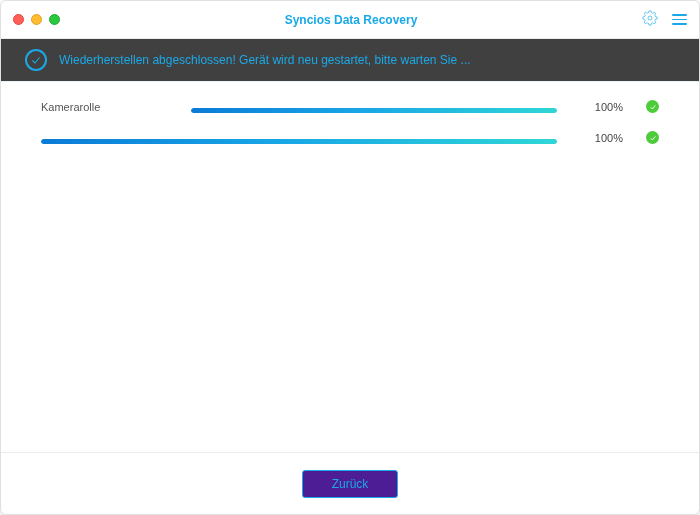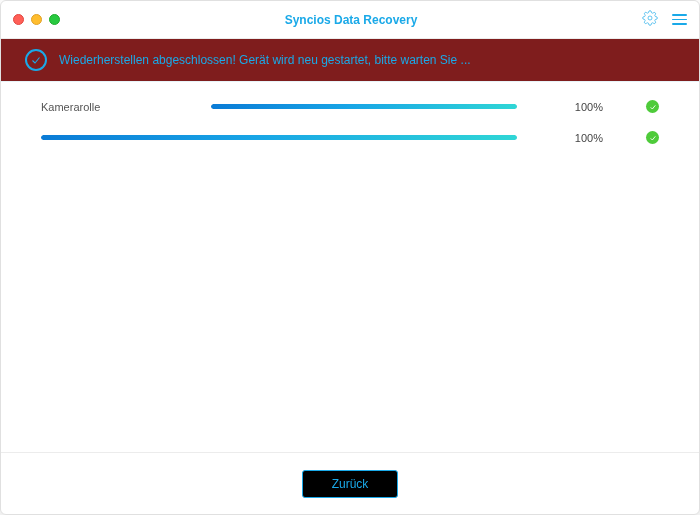--- a/index.html
+++ b/index.html
@@ -46,39 +46,39 @@
     pointer-events:none;
   }
   .titlebar-right {
     margin-left:auto; display:flex; gap:14px; align-items:center;
   }
   .icon-btn { display:flex; align-items:center; justify-content:center; cursor:pointer; color:#1aa9e8; }
   .icon-btn svg { width:16px; height:16px; stroke:#1aa9e8; fill:none; }
   .menu-lines { display:flex; flex-direction:column; gap:3px; }
   .menu-lines span { display:block; width:15px; height:1.5px; background:#1aa9e8; border-radius:1px;}
   .status-banner {
-    background:#7f1d1d;
+    background:#404040;
     display:flex;
     align-items:center;
     gap:12px;
     padding:10px 24px;
     border-bottom:1px solid #e8f4f8;
   }
   .status-circle {
     width:22px; height:22px; border:2px solid #1aa9e8; border-radius:50%;
     display:flex; align-items:center; justify-content:center; flex:0 0 auto;
   }
   .status-circle svg { width:12px; height:12px; stroke:#1aa9e8; fill:none; stroke-width:2.2; }
   .status-text { font-size:12px; color:#1aa9e8; font-weight:500; }
   .content {
     flex:1; padding:18px 40px 0 40px;
   }
   .row {
-    display:flex; align-items:center; margin-bottom:18px;
-    font-size:11px; color:#555;gap:20px;
+    display:flex; align-items:flex-end; margin-bottom:18px;
+    font-size:11px; color:#555;
   }
   .row-label { width:150px; }
   .bar-wrap { flex:1; height:5px; background:#e8e8e8; border-radius:3px; position:relative; overflow:hidden;}
   .bar-fill {
     height:100%;
     background: linear-gradient(90deg,#0a7bd6 0%, #18a5e6 45%, #2fd6d6 100%);
     border-radius:3px;
   }
   .pct { width:54px; text-align:right; padding-left:12px; color:#444; font-size:11px;margin-left:12px;}
   .check {
@@ -88,21 +88,21 @@
     width:13px; height:13px; border-radius:50%; background:#4ecb3a;
     display:flex; align-items:center; justify-content:center;
   }
   .check-badge svg { width:8px; height:8px; stroke:#fff; fill:none; stroke-width:2.6;}
   .footer {
     height:62px; border-top:1px solid #ececec;
     display:flex; align-items:center; justify-content:center;
   }
   .btn {
     min-width:96px; padding:6px 26px;
-    border:1px solid #1aa9e8; color:#1aa9e8; background:#000000;
+    border:1px solid #1aa9e8; color:#1aa9e8; background:#4c1d95;
     border-radius:3px; font-size:12px; cursor:pointer;
   }
 </style>
 </head>
 <body>
 
 <div class="window">
 
   <div class="titlebar">
     <div class="traffic-lights">

